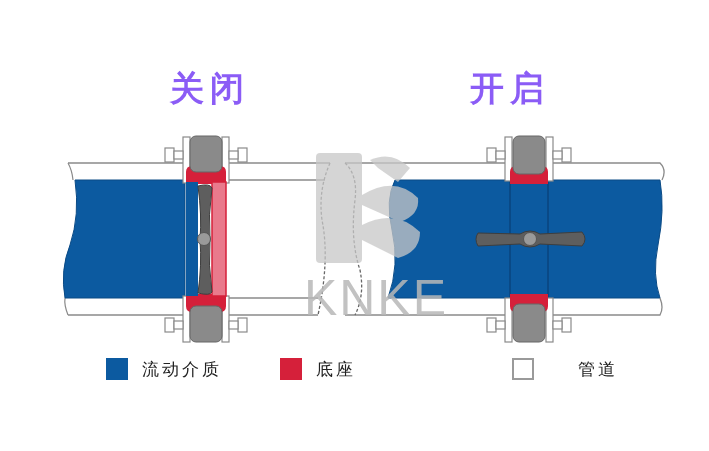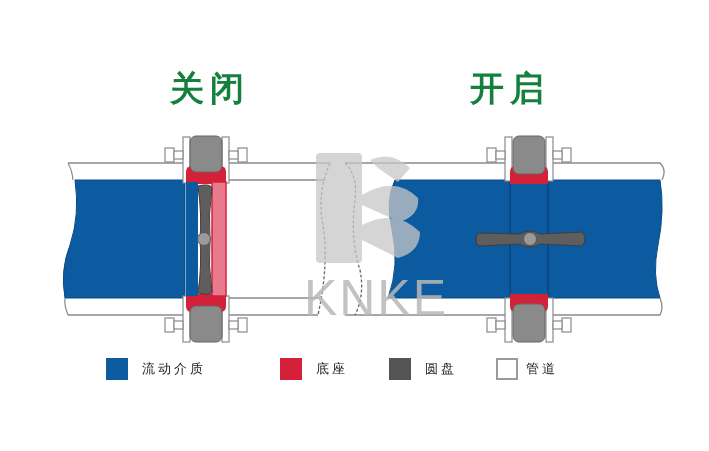--- a/index.html
+++ b/index.html
@@ -1,24 +1,24 @@
 <!DOCTYPE html>
 <html><head>
   <meta charset="utf-8">
   <style>
     html, body { margin: 0; padding: 0; background: #ffffff; }
     body { width: 709px; height: 451px; position: relative; overflow: hidden; font-family: "DejaVu Sans", sans-serif; }
-    .title { position: absolute; top: 66px; font-size: 34px; font-weight: bold; color: #15803d; letter-spacing: 6px; }
+    .title { position: absolute; top: 66px; font-size: 34px; font-weight: bold; color: #8b5cf6; letter-spacing: 6px; }
     #title-closed { left: 170px; }
     #title-open { left: 470px; }
     svg.diagram { position: absolute; left: 0; top: 0; }
     .legend { position: absolute; top: 356px; left: 0; width: 709px; height: 26px; }
     .legend-item { position: absolute; top: 0; display: flex; align-items: center; height: 26px; }
     .swatch { width: 22px; height: 22px; box-sizing: border-box; margin-right: 14px; }
-    .legend-label { font-size: 13px; color: #222; letter-spacing: 3px; }
+    .legend-label { font-size: 17px; color: #222; letter-spacing: 3px; }
   </style>
 </head>
 <body>
 
 <div class="title" id="title-closed">关闭</div>
 <div class="title" id="title-open">开启</div>
 
 <svg class="diagram" width="709" height="451" viewBox="0 0 709 451" xmlns="http://www.w3.org/2000/svg">
 
   <g>
@@ -109,21 +109,17 @@
 
 <div class="legend">
   <div class="legend-item" style="left:106px;">
     <span class="swatch" style="background:#0c5aa0;"></span>
     <span class="legend-label">流动介质</span>
   </div>
   <div class="legend-item" style="left:244px;padding-left:36px;">
     <span class="swatch" style="background:#d5203a;"></span>
     <span class="legend-label">底座</span>
   </div>
-  <div class="legend-item" style="left:389px;">
-    <span class="swatch" style="background:#545454;"></span>
-    <span class="legend-label">圆盘</span>
-  </div>
-  <div class="legend-item" style="left:496px;">
+  <div class="legend-item" style="left:512px;gap:36px;">
     <span class="swatch" style="background:#ffffff;border:2px solid #9a9a9a;margin-right:8px;"></span>
     <span class="legend-label">管道</span>
   </div>
 </div>
 
 </body></html>

